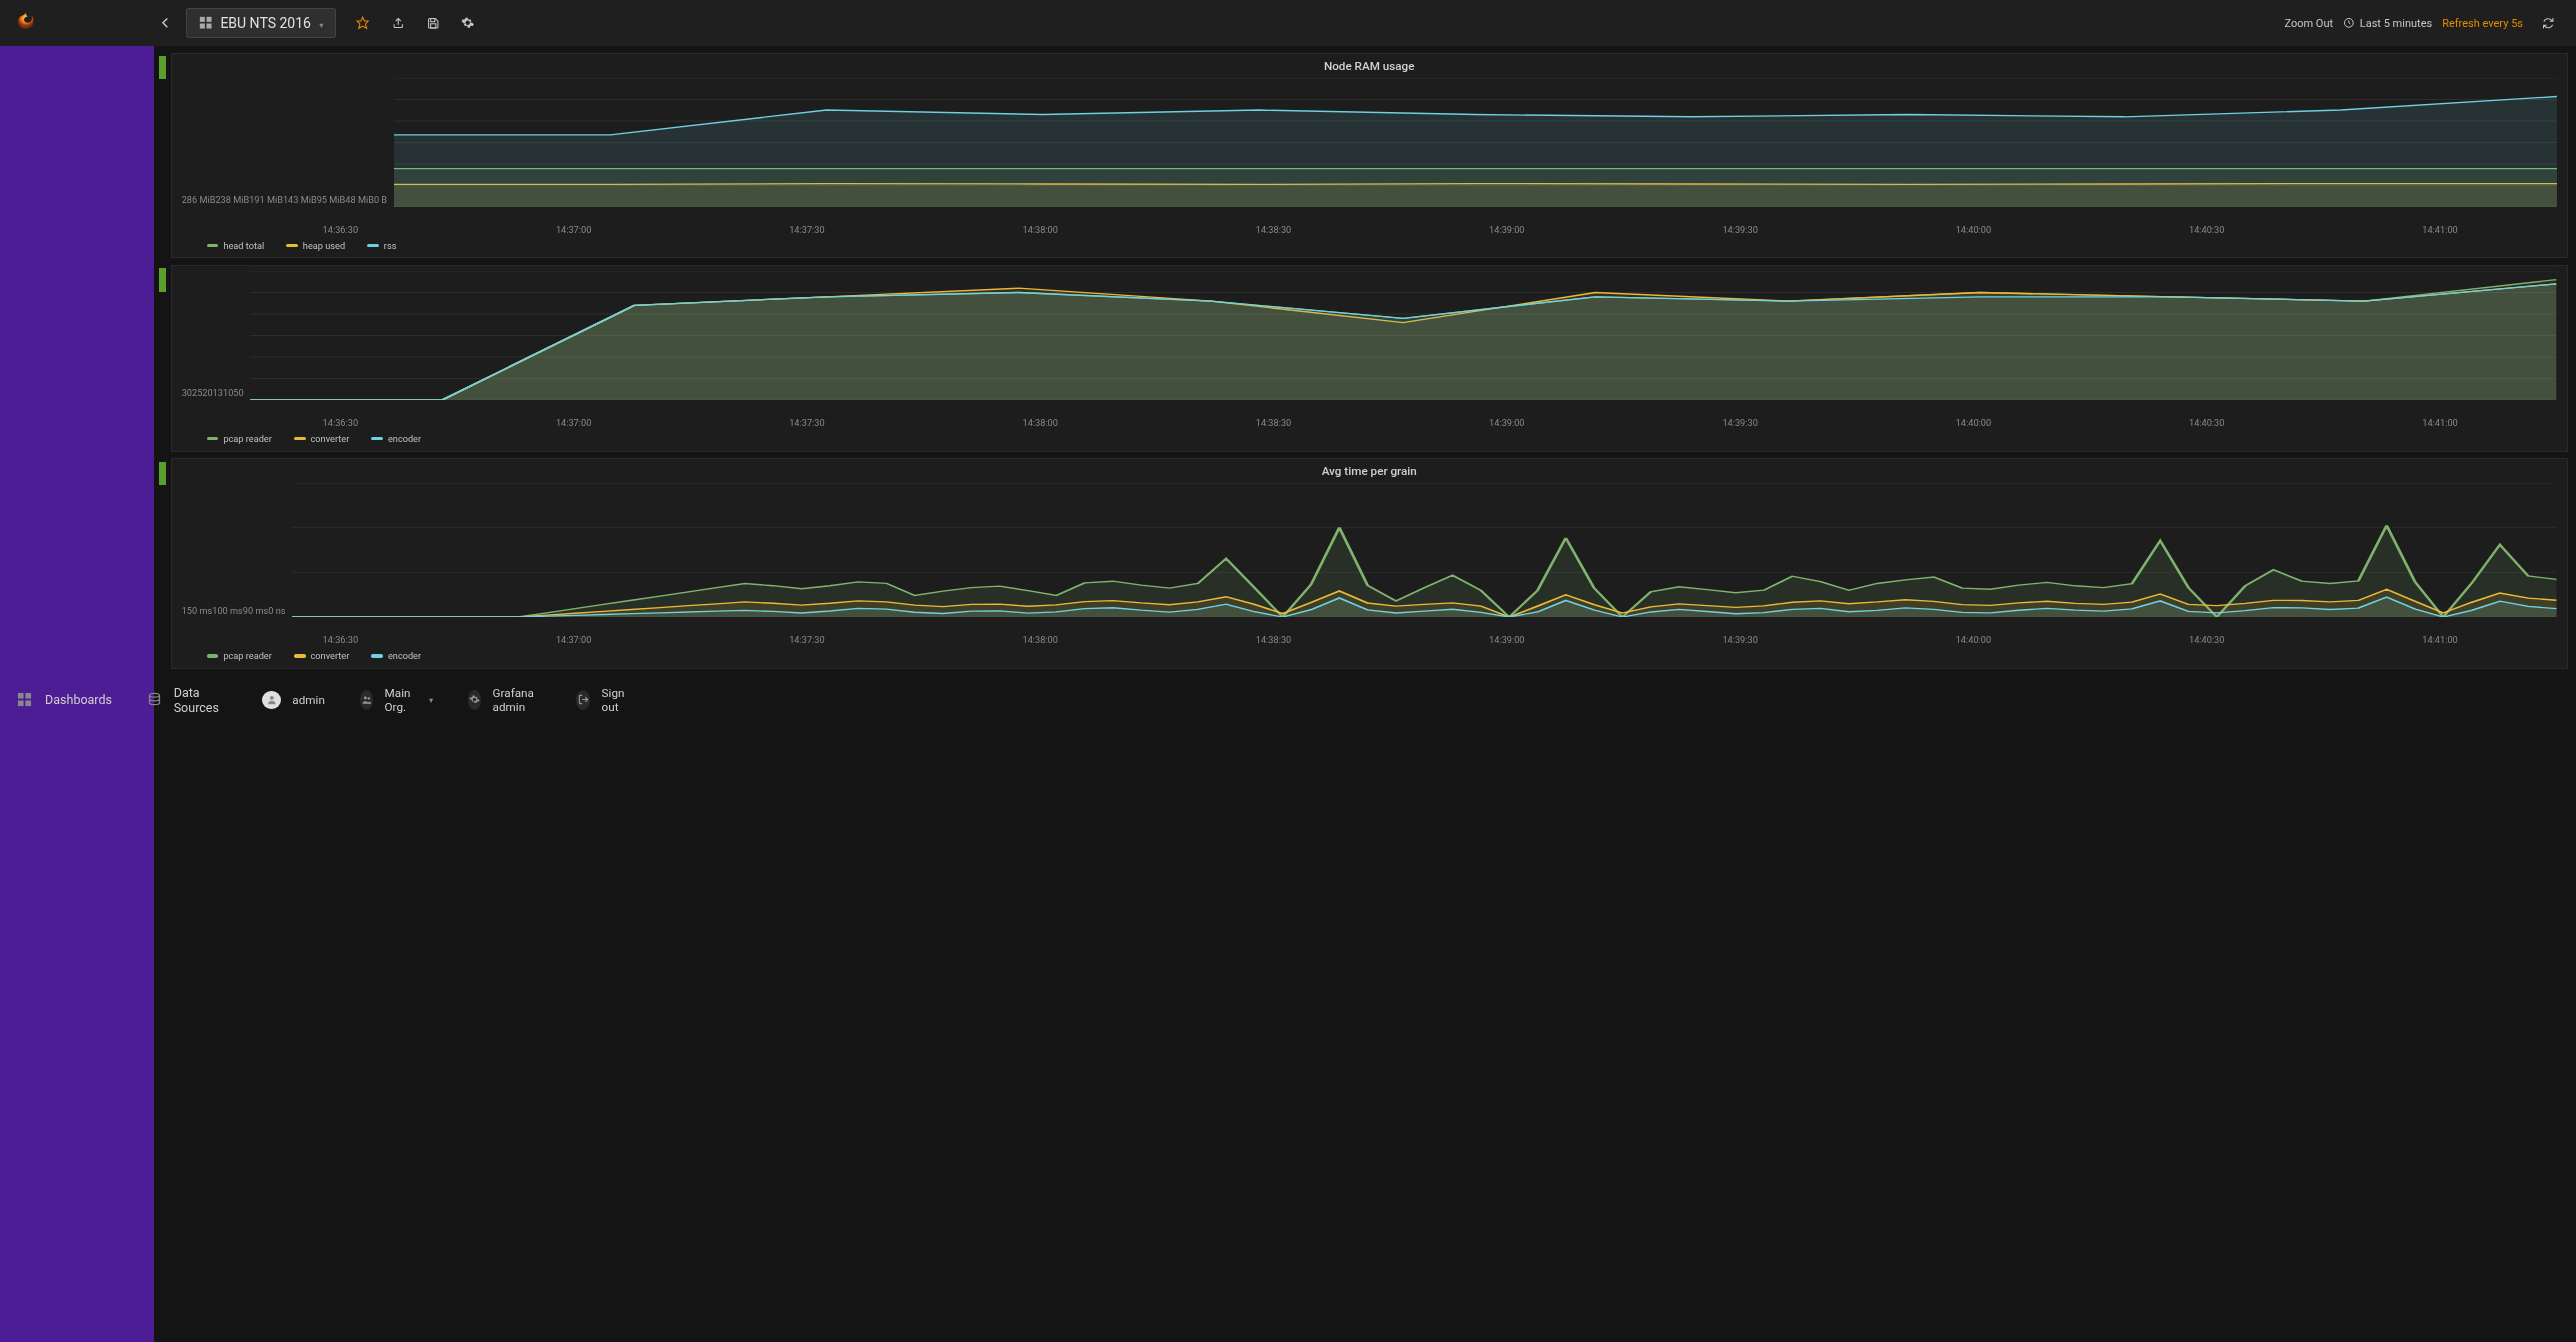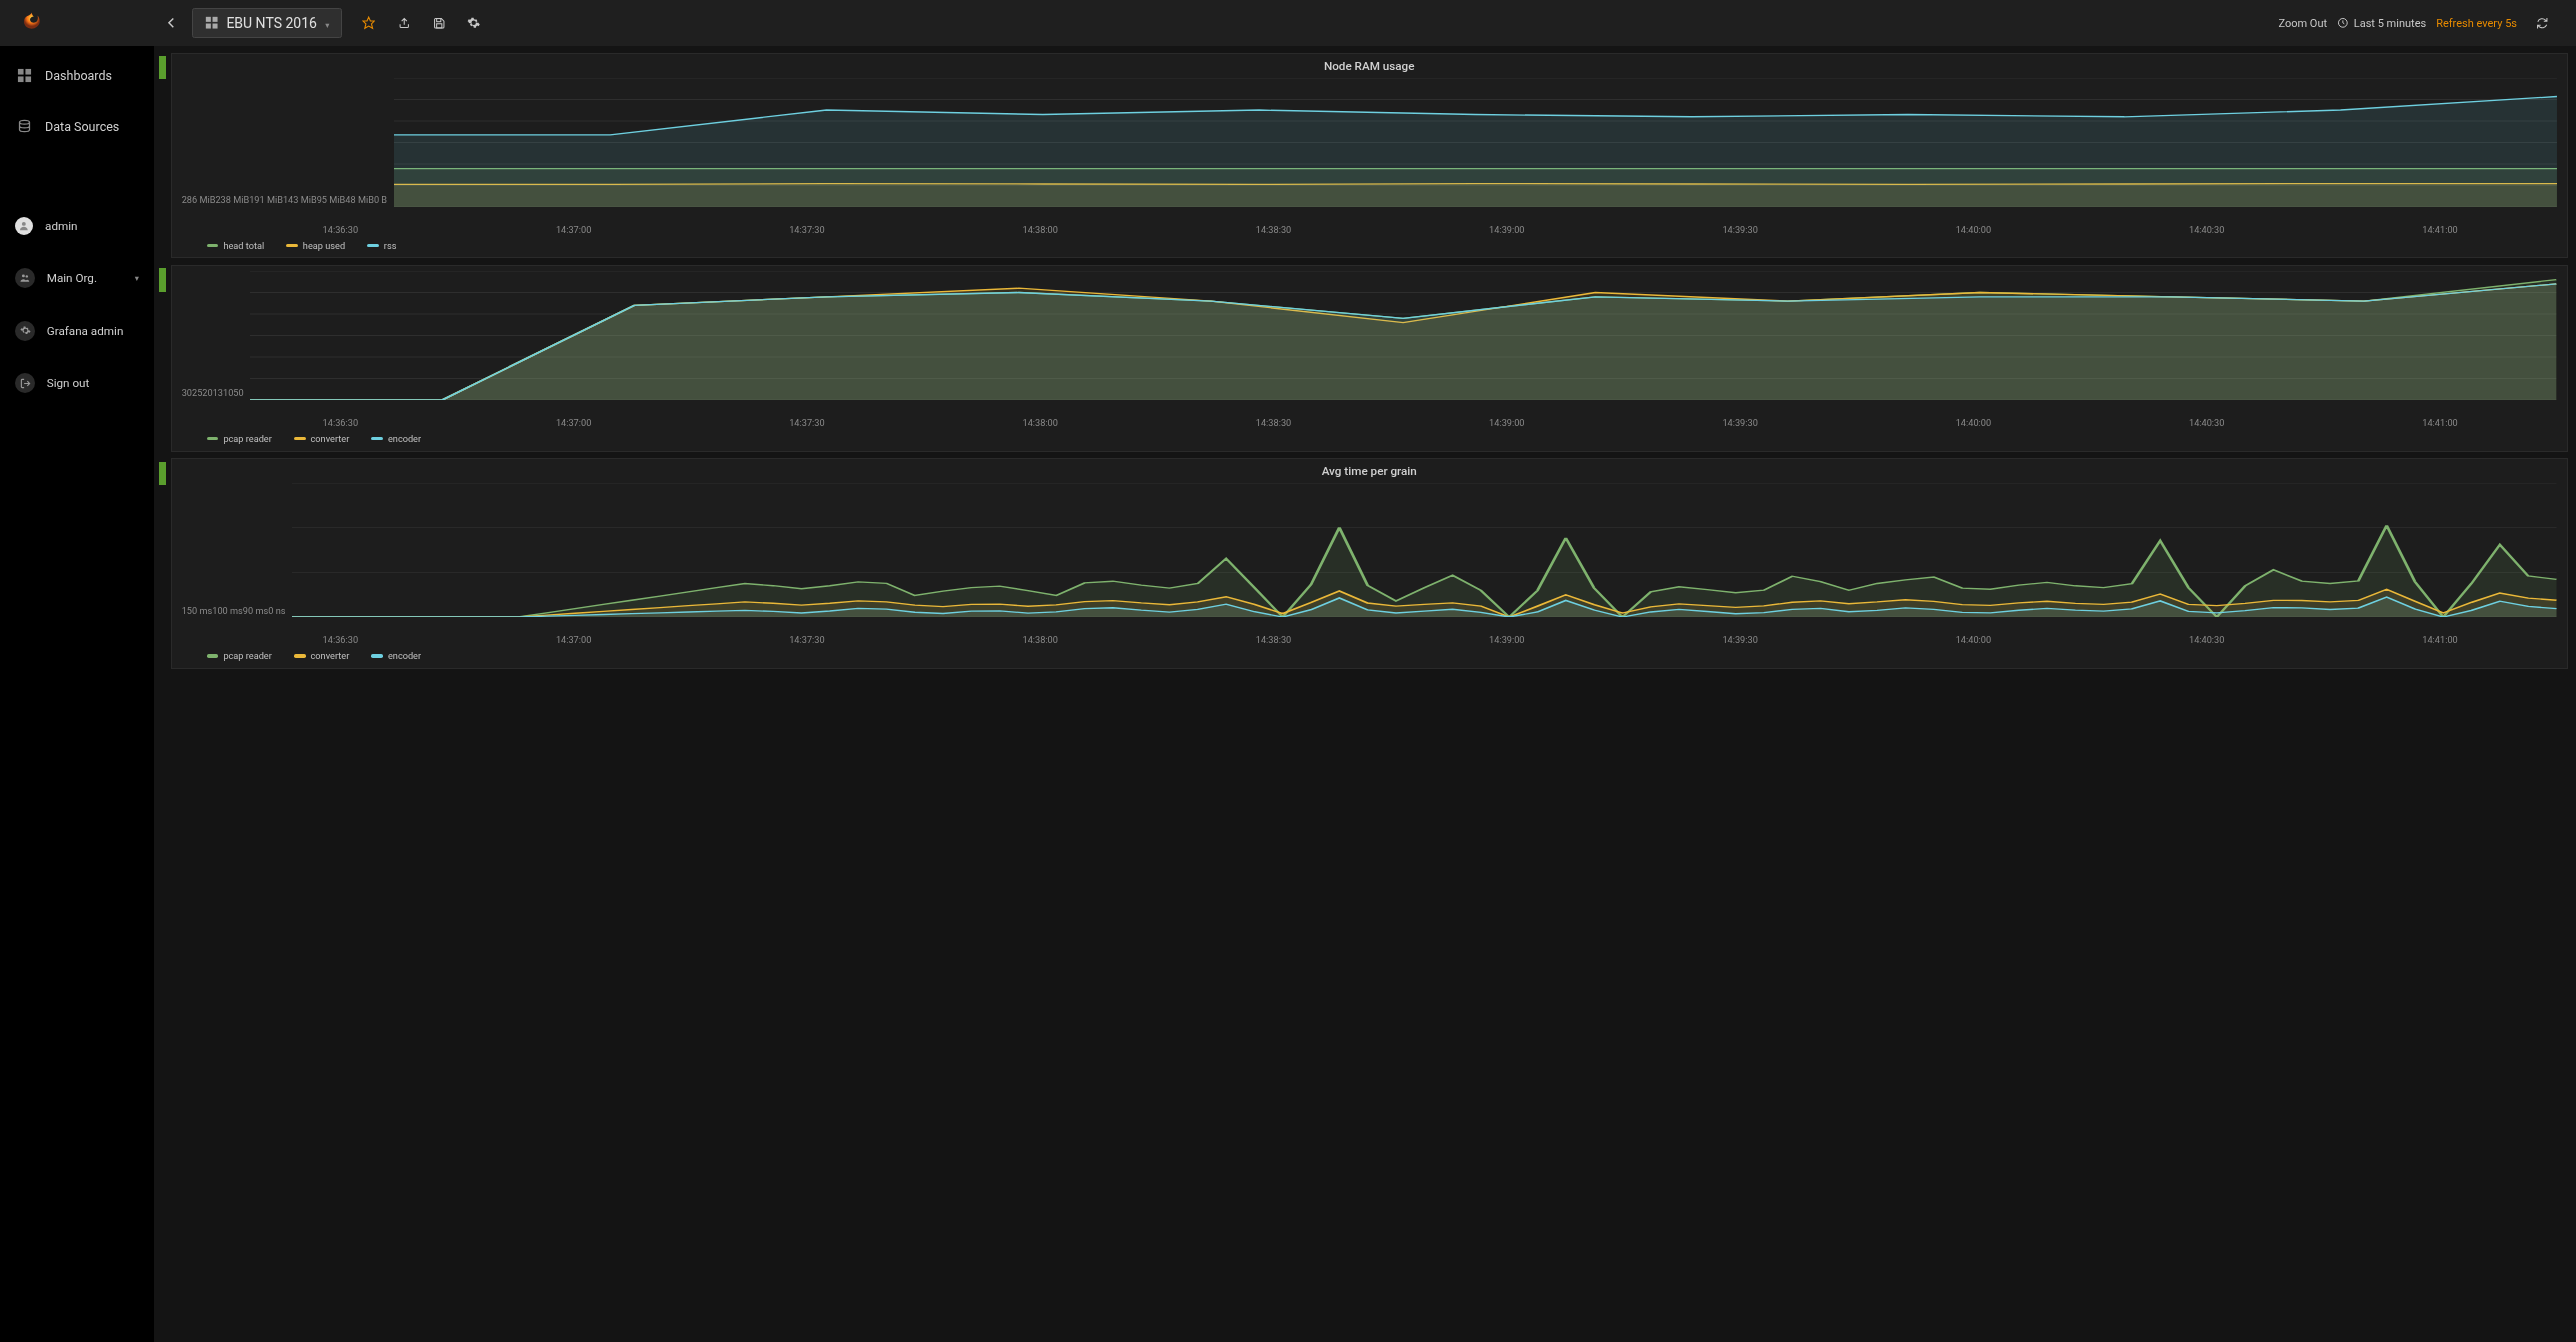--- a/index.html
+++ b/index.html
@@ -1,31 +1,31 @@
 <!DOCTYPE html>
 <html style="font-size:13.4px"><head>
 <meta charset="utf-8">
 <style>
 *{box-sizing:border-box;margin:0;padding:0}
 body{background:#141414;color:#c8c8c8;font-family:-apple-system,BlinkMacSystemFont,"Segoe UI",Roboto,sans-serif;font-size:11px;overflow:hidden}
 .app{display:flex;flex-direction:column;height:100vh;width:100vw}
-.topbar{height:46px;background:#1f1f1f;display:flex;align-items:center;padding:0 19px;gap:5px}
+.topbar{height:46px;background:#1f1f1f;display:flex;align-items:center;padding:0 13px;gap:5px}
 .logo{width:25px;height:25px;display:flex;align-items:center;justify-content:center;margin-right:108px}
 .logo svg{width:23.4px;height:23.4px}
 .iconbtn{width:30px;height:30px;display:flex;align-items:center;justify-content:center;cursor:pointer;color:#c8c8c8;border-radius:1.7px}
 .dash-picker{display:flex;align-items:center;gap:8.3px;background:#2f2f2f;border:0.8px solid #444;border-radius:2.5px;padding:5px 11.7px;height:30px;cursor:pointer;margin-right:6.7px}
 .dash-picker .title{color:#e0e0e0;font-size:14px;font-weight:400}
 .dash-picker .caret{color:#888;font-size:8.3px;margin-top:3.3px}
 .topbar-spacer{flex:1}
 .topbar-right{display:flex;align-items:center;gap:10px;color:#c8c8c8;font-size:11px}
 .zoom-out{cursor:pointer}
 .time-range{display:flex;align-items:center;gap:5px;cursor:pointer}
 .refresh-label{color:#e68a00}
 .main{flex:1;display:flex;overflow:hidden}
-.sidebar{width:154px;background:#000000;padding-top:11.7px;display:flex;flex-direction:column;gap:16px}
+.sidebar{width:154px;background:#4c1d95;padding-top:11.7px;display:flex;flex-direction:row;gap:5px}
 .side-item{display:flex;align-items:center;gap:11.7px;padding:8.3px 15px;cursor:pointer;color:#d0d0d0;font-size:11.7px}
 .side-item .ico{width:18.4px;height:18.4px;display:flex;align-items:center;justify-content:center;color:#888}
 .side-item.nav{font-size:12.5px}
 .side-sep{height:33px}
 .avatar{width:18.4px;height:18.4px;border-radius:50%;background:#e0e0e0;display:flex;align-items:center;justify-content:center}
 .avatar svg{width:11.7px;height:11.7px;fill:#888}
 .org-item{justify-content:space-between}
 .org-item .left{display:flex;align-items:center;gap:11.7px}
 .gbubble{width:20px;height:20px;border-radius:50%;background:#2a2a2a;display:flex;align-items:center;justify-content:center;color:#999}
 .content{flex:1;overflow-y:auto;padding:6.7px 8.3px 33px 5px}

